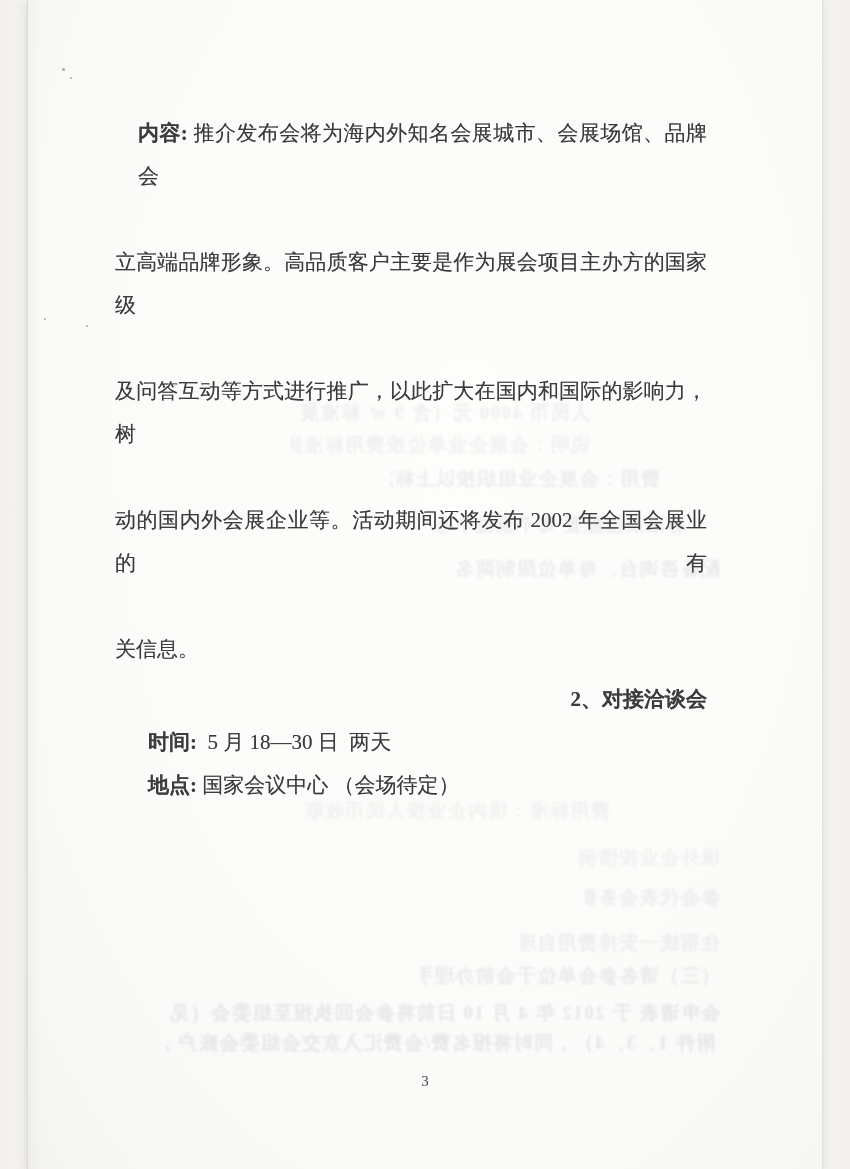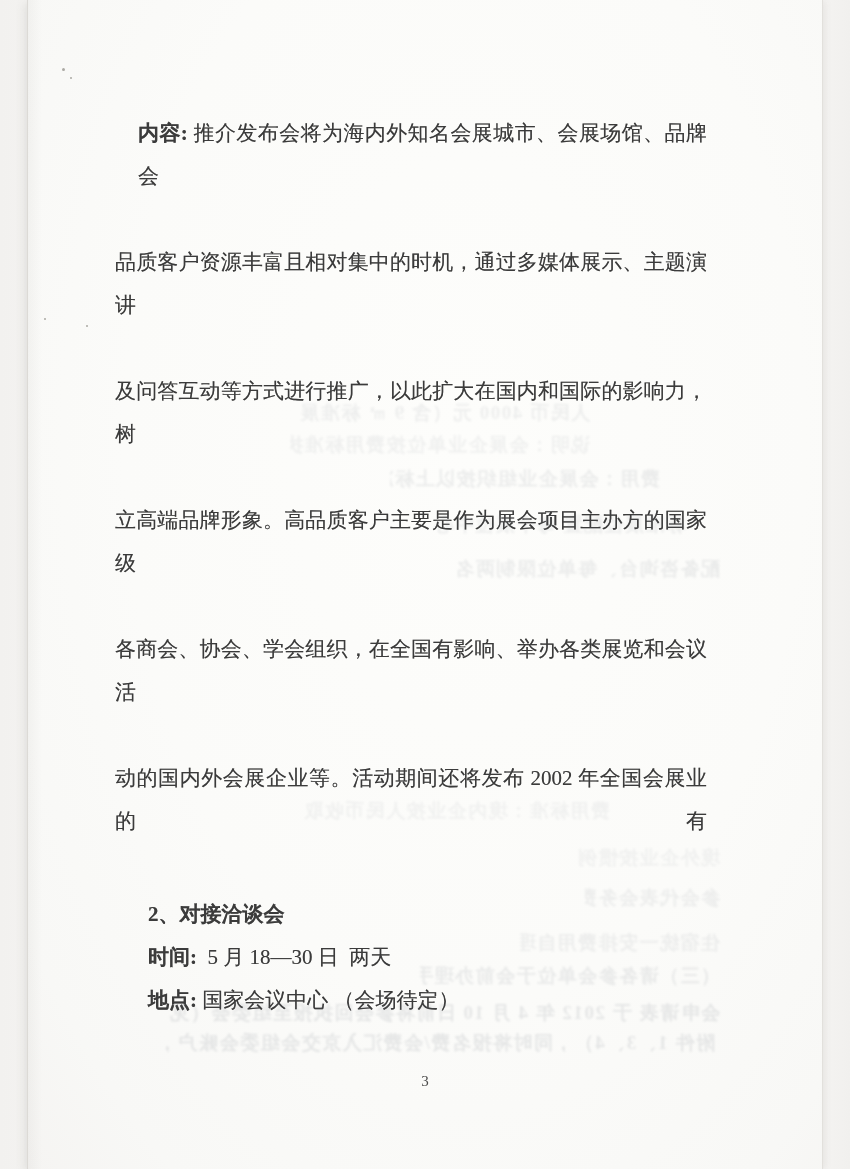--- a/index.html
+++ b/index.html
@@ -30,21 +30,21 @@
   .content{
     position:absolute;left:115px;top:112px;width:592px;
     font-size:21px;line-height:43px;color:#3b3b3b;
     text-shadow:0 0 0.6px rgba(70,70,70,0.55);
   }
   .line{white-space:pre;}
   .line.j{white-space:normal;text-align:justify;text-align-last:justify;text-justify:inter-character;}
   .line.j::after{content:"";display:inline-block;width:100%;height:0;}
   .line.ind1{padding-left:23px;}
   .line.ind2{padding-left:33px;}
-  .line.gap{margin-top:7px;}
+  .line.gap{margin-top:7px;text-align:right;}
   .b{font-weight:bold;}
   
   .page-number{
     position:absolute;left:0;right:0;top:1073px;text-align:center;
     font-size:15px;color:#4a4a4a;
   }
   
   .bleed-layer{position:absolute;left:0;top:0;width:850px;height:1169px;pointer-events:none;}
   .bleed{
     position:absolute;white-space:nowrap;overflow:hidden;
@@ -59,25 +59,24 @@
 </style>
 </head>
 <body>
 
 <div class="scan">
 
   <div class="page"></div>
 
   <div class="content" id="doc-lines">
       <div class="line j ind1"><span class="b">内容: </span><span>推介发布会将为海内外知名会展城市、会展场馆、品牌会</span></div>
-      <div class="line j"><span>品质客户资源丰富且相对集中的时机，通过多媒体展示、主题演讲</span></div>
+      <div class="line j"><span>立高端品牌形象。高品质客户主要是作为展会项目主办方的国家级</span></div>
       <div class="line j"><span>及问答互动等方式进行推广，以此扩大在国内和国际的影响力，树</span></div>
-      <div class="line j"><span>立高端品牌形象。高品质客户主要是作为展会项目主办方的国家级</span></div>
-      <div class="line j"><span>各商会、协会、学会组织，在全国有影响、举办各类展览和会议活</span></div>
       <div class="line j"><span>动的国内外会展企业等。活动期间还将发布 2002 年全国会展业的有</span></div>
+      <div class="line"><span>关信息。</span></div>
       <div class="line ind2 gap"><span class="b">2、对接洽谈会</span></div>
       <div class="line ind2"><span class="b">时间: </span><span> 5 月 18—30 日  两天</span></div>
       <div class="line ind2"><span class="b">地点: </span><span>国家会议中心 （会场待定）</span></div>
     </div>
 
   <div class="page-number">3</div>
 
   <div class="bleed-layer" id="bleed-layer">
       <div class="bleed" style="left: 300px; top: 400px; width: 290px; opacity: 0.1;">人民币 4000 元（含 9 ㎡ 标准展位</div>
       <div class="bleed" style="left: 290px; top: 432px; width: 300px; opacity: 0.09;">说明：会展企业单位按费用标准执行</div>

